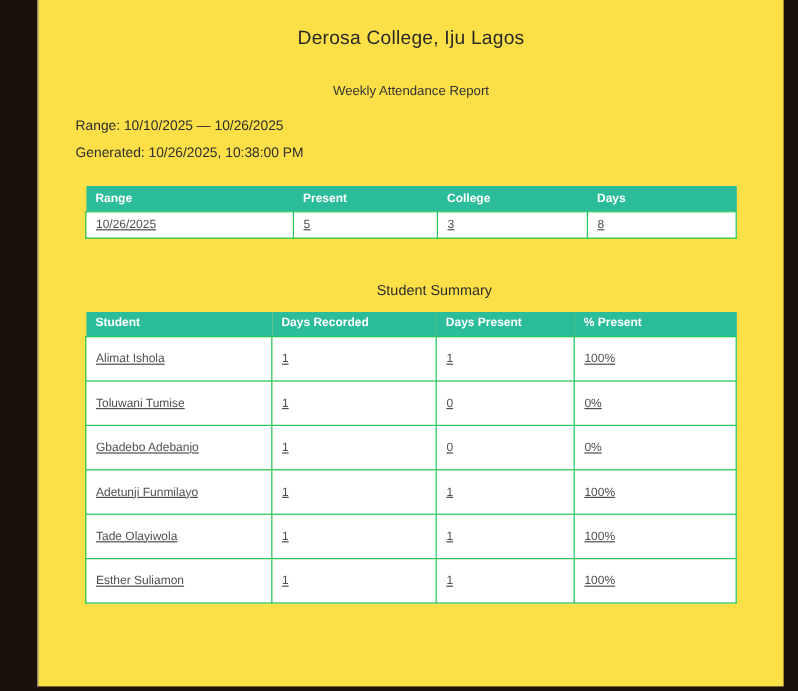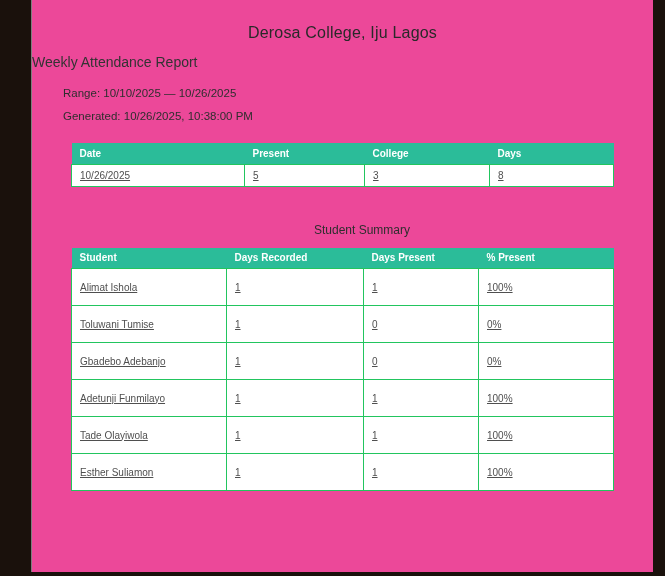--- a/index.html
+++ b/index.html
@@ -11,34 +11,35 @@
   }
   .frame {
     position: relative;
     width: 665px; height: 576px;
     background: #1a110c;
   }
   .page {
     position: absolute;
     left: 31px; top: 0;
     width: 622px; height: 572px;
-    background: #ec4899;
+    background: #fde047;
     border-left: 1px solid #7d7d7d;
   }
   .title {
     margin: 24px 0 0;
     text-align: center;
     font-size: 16px;
     font-weight: normal;
     color: #292929;
     letter-spacing: 0.2px;
   }
   .subtitle {
-    margin: 12px 0 0;
-    font-size: 14px;
+    margin: 28px 0 0;
+    text-align: center;
+    font-size: 11px;
     color: #333333;
   }
   .meta {
     margin: 17px 0 0 31px;
     font-size: 11.5px;
     color: #2e2e2e;
   }
   .meta-line { line-height: 13px; }
   .meta-line + .meta-line { margin-top: 10px; }
   table.tbl {
@@ -92,21 +93,21 @@
 
     <table class="tbl tbl-daily">
       <colgroup>
         <col style="width:173px">
           <col style="width:120px">
           <col style="width:125px">
           <col style="width:124px">
       </colgroup>
       <thead>
         <tr>
-          <th>Date</th>
+          <th>Range</th>
           <th>Present</th>
           <th>College</th>
           <th>Days</th>
         </tr>
       </thead>
       <tbody>
         <tr>
           <td>10/26/2025</td>
           <td>5</td>
           <td>3</td>

